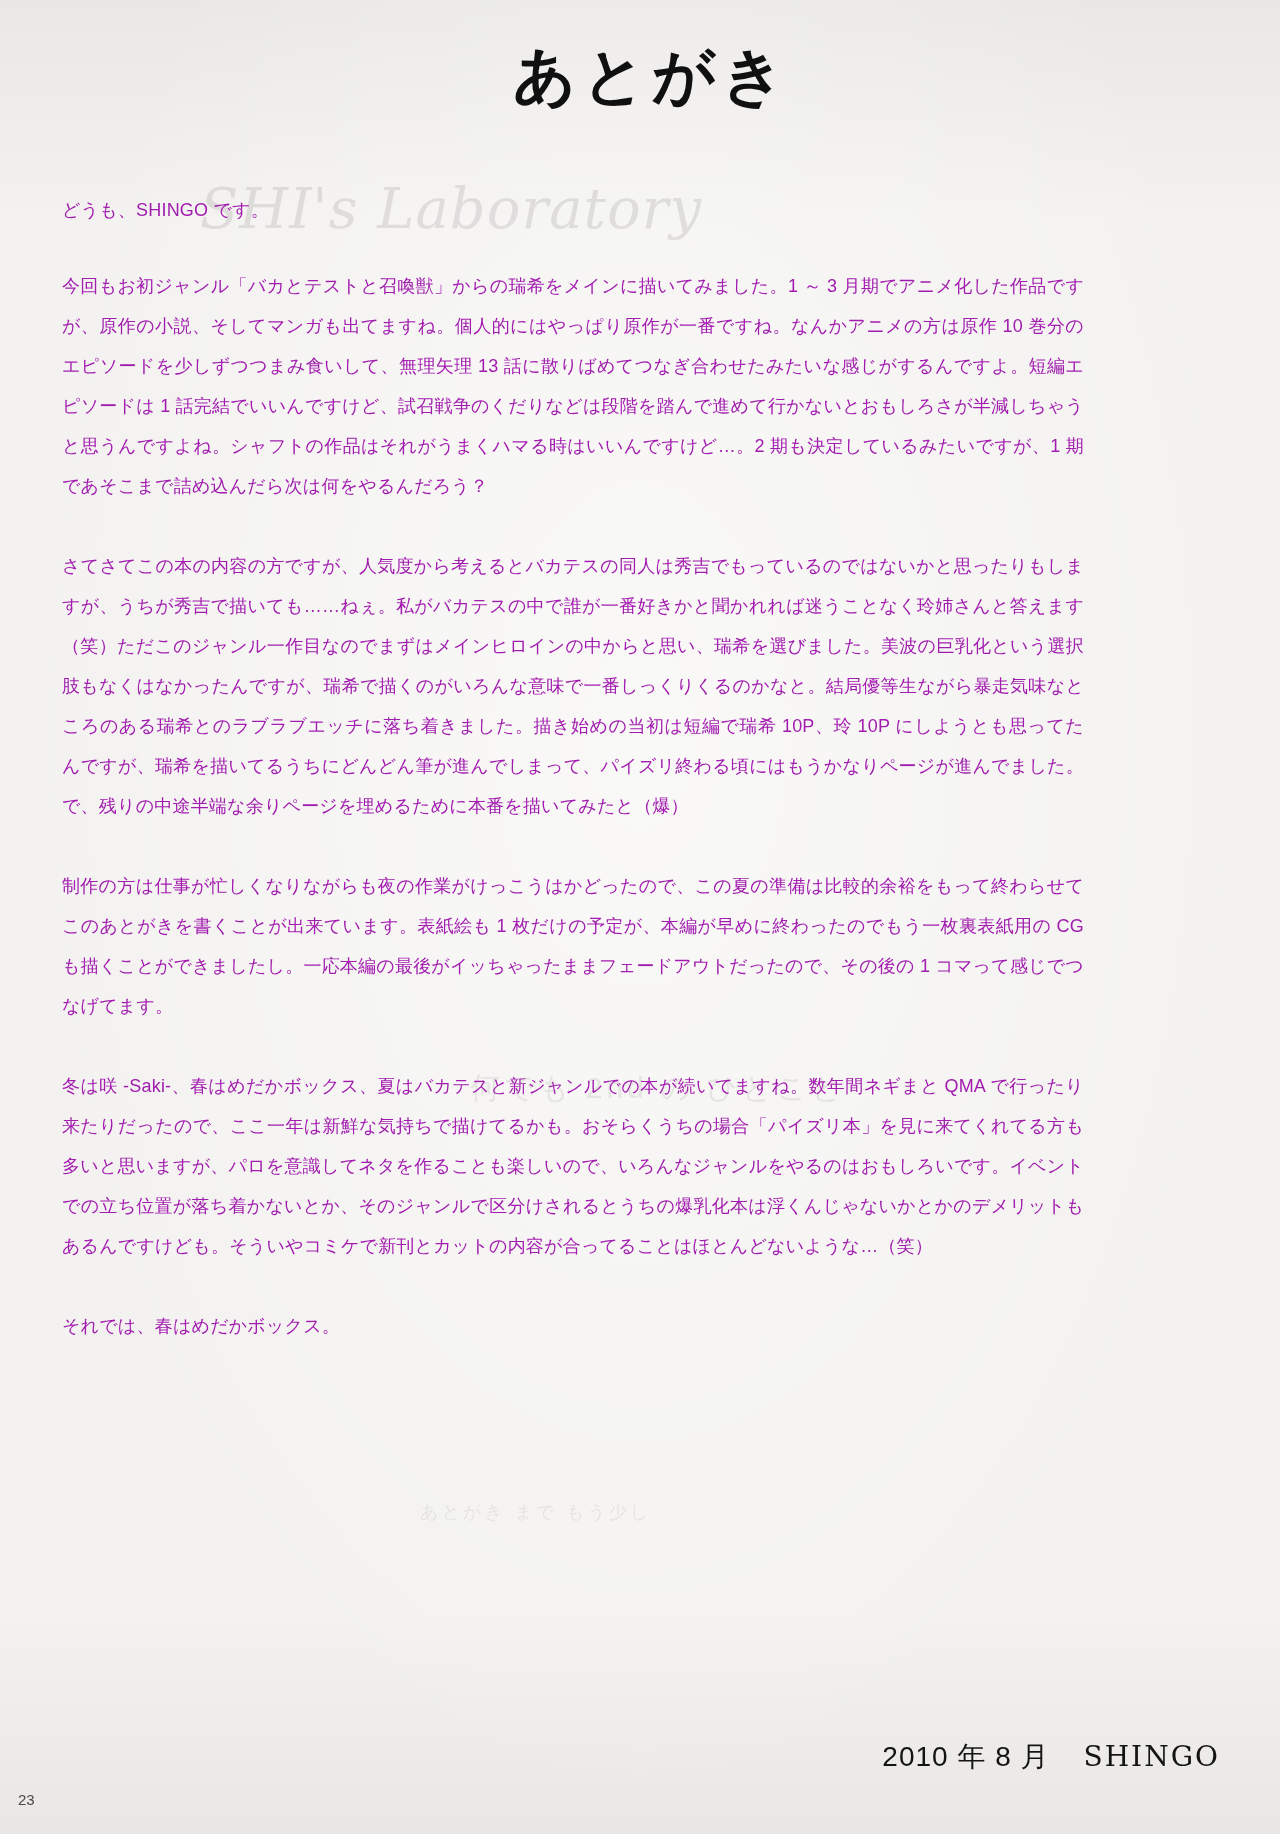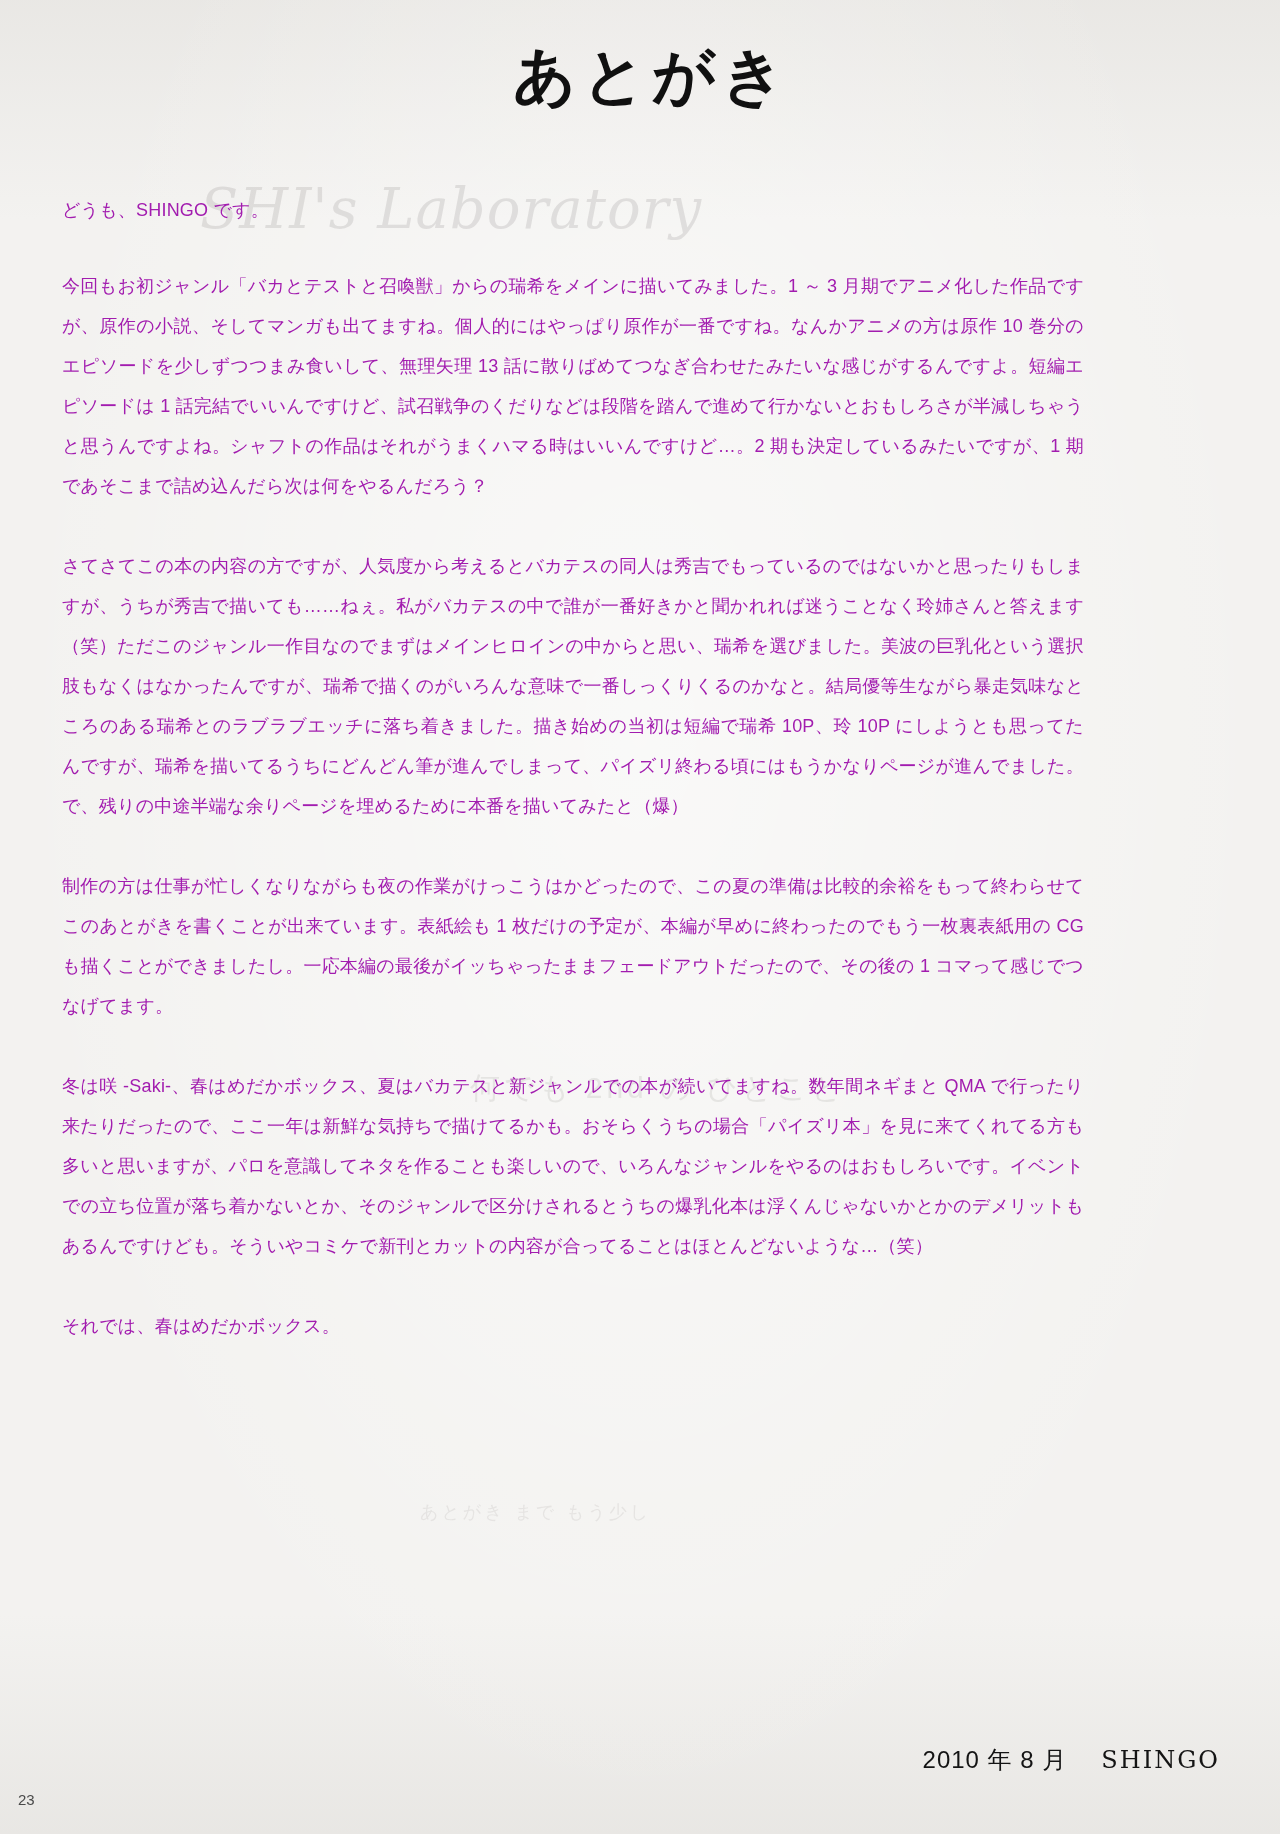--- a/index.html
+++ b/index.html
@@ -90,21 +90,21 @@
   .para {
     margin: 0 0 40px 0;
     text-align: justify;
     text-justify: inter-character;
   }
   .para.tight { margin-bottom: 36px; }
   .signature {
     position: absolute;
     right: 60px;
     bottom: 58px;
-    font-size: 24px;
+    font-size: 28px;
     letter-spacing: 1px;
     color: #141414;
     display: flex;
     gap: 34px;
     align-items: baseline;
   }
   .sig-name {
     font-family: "DejaVu Serif", serif;
     letter-spacing: 2px;
   }

